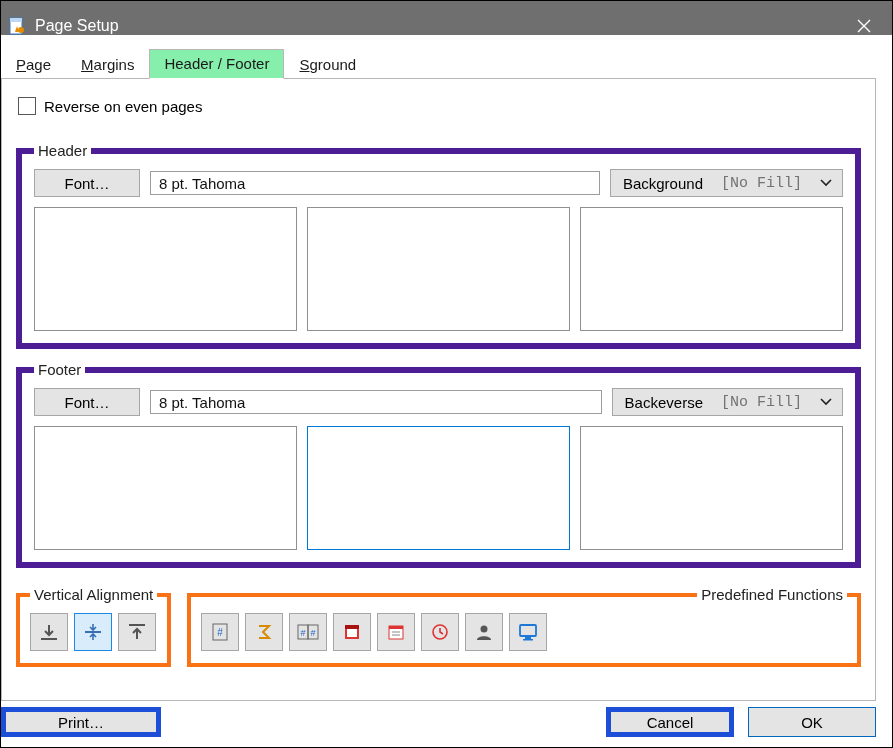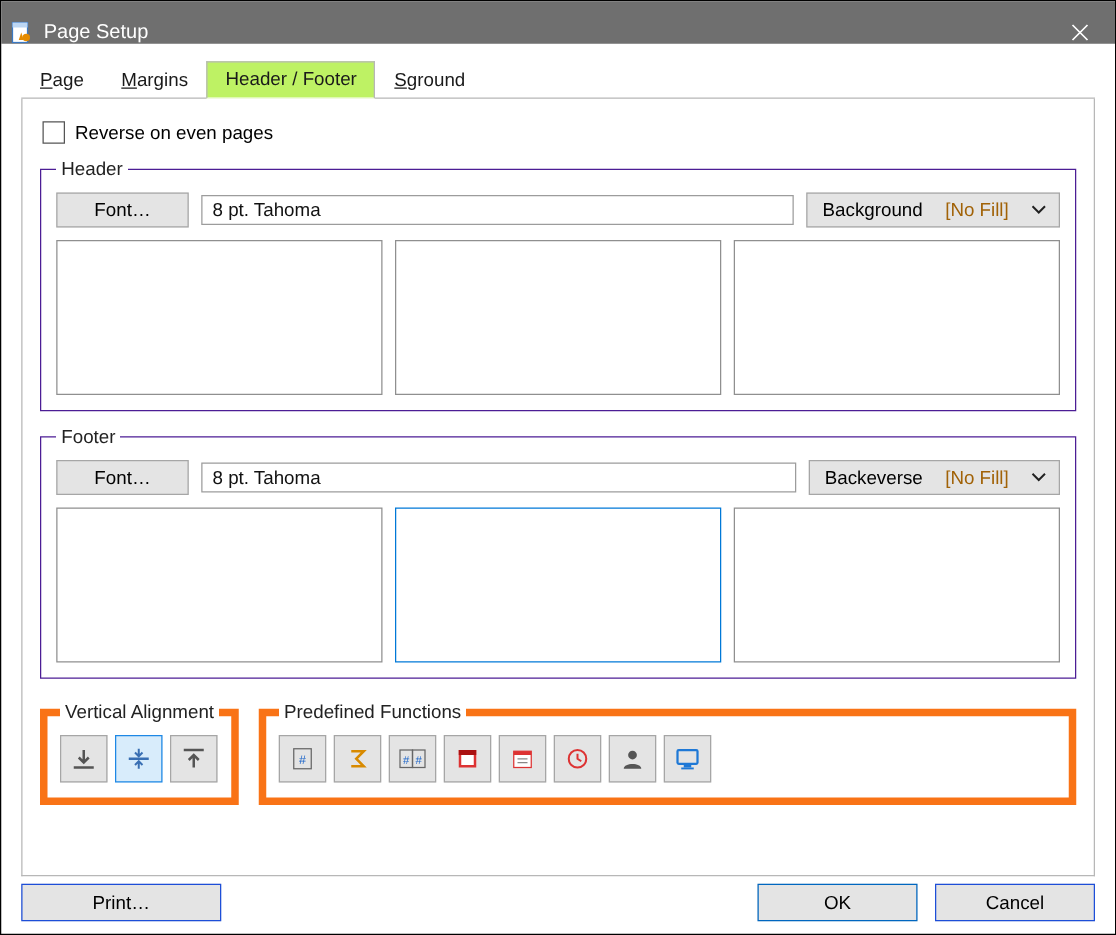--- a/index.html
+++ b/index.html
@@ -33,21 +33,21 @@
   }
   .titlebar .title { font-size: 16px; }
   .titlebar .spacer { flex: 1; }
   .titlebar .close-btn {
     width: 44px; height: 34px;
     display: flex; align-items: center; justify-content: center;
     color: #fff;
   }
   .client {
     flex: 1;
-    padding: 14px 16px 10px 16px;
+    padding: 14px 16px 10px 0;
     display: flex;
     flex-direction: column;
     position: relative;
   }
   .tabs-row {
     display: flex;
     align-items: flex-end;
     border-bottom: 1px solid #b7b7b7;
     position: relative;
     height: 30px;
@@ -57,38 +57,38 @@
     border: 1px solid transparent;
     border-bottom: none;
     color: #1a1a1a;
     font-size: 15px;
     position: relative;
     top: 1px;
     cursor: default;
   }
   .tab.active {
     border-color: #b7b7b7;
-    background: #bef264;
+    background: #86efac;
     border-bottom: 1px solid #fff;
   }
   .tab .underline { text-decoration: underline; }
   .tab-panel {
     border: 1px solid #b7b7b7;
     border-top: none;
     padding: 14px 14px 14px 14px;
     flex: 1;
     display: flex;
     flex-direction: column;
   }
-  .chk-row { display: flex; align-items: center; gap: 8px; margin: 4px 0 12px 2px; }
+  .chk-row { display: flex; align-items: center; gap: 8px; margin: 4px 0 27px 2px; }
   .chkbox {
     width: 18px; height: 18px; border: 1px solid #555; background: #fff;
   }
   fieldset.group {
-    border: 1px solid #4c1d95;
+    border: 6px solid #4c1d95;
     margin: 0 0 12px 0;
     padding: 10px 12px 12px 12px;
   }
   fieldset.group > legend {
     padding: 0 4px;
     font-size: 15px;
     color: #222;
   }
   .font-row {
     display: flex;
@@ -125,22 +125,23 @@
     height: 28px;
     background: #e4e4e4;
     border: 1px solid #a6a6a6;
   }
   .bg-label {
     padding: 0 10px 0 12px;
     height: 100%;
     display: flex; align-items: center;
   }
   .bg-value {
-    color: #a16207;
+    color: #737373;
     padding: 0 8px;
+    font-family: Liberation Mono, monospace;
   }
   .bg-caret {
     padding: 0 10px;
     display: flex; align-items: center; justify-content: center;
   }
   .three-cols {
     display: flex;
     gap: 10px;
   }
   .three-cols .colbox {
@@ -151,23 +152,24 @@
   }
   .three-cols .colbox.selected {
     border: 1px solid #0078d7;
   }
   .bottom-groups {
     display: flex;
     gap: 16px;
     margin-top: 6px;
   }
   fieldset.small {
-    border: 6px solid #f97316;
+    border: 4px solid #f97316;
     padding: 10px 10px 12px 10px;
     margin: 0;
+    text-align: right;
   }
   fieldset.small > legend { padding: 0 4px; font-size: 15px; color: #222; }
   .btn-row { display: flex; gap: 6px; }
   .icon-btn {
     width: 38px; height: 38px;
     background: #e4e4e4;
     border: 1px solid #a6a6a6;
     display: flex; align-items: center; justify-content: center;
   }
   .icon-btn.pressed {
@@ -178,21 +180,21 @@
     display: flex;
     align-items: center;
     padding: 6px 0 0 0;
     gap: 14px;
   }
   .dialog-buttons .spacer { flex: 1; }
   .dlg-btn {
     min-width: 128px;
     height: 30px;
     background: #e4e4e4;
-    border: 1px solid #1d4ed8;
+    border: 5px solid #1d4ed8;
     display: flex; align-items: center; justify-content: center;
     font-size: 15px;
   }
   .dlg-btn.primary {
     border: 1px solid #0067c0;
   }
   svg { display: block; }
 </style>
 </head>
 <body>
@@ -387,18 +389,18 @@
               </svg>
             </span>
           </div>
         </fieldset>
       </div>
     </div>
 
     <div class="dialog-buttons">
       <span class="dlg-btn" style="min-width:160px">Print…</span>
       <span class="spacer"></span>
+      <span class="dlg-btn">Cancel</span>
       <span class="dlg-btn primary">OK</span>
-      <span class="dlg-btn">Cancel</span>
     </div>
 
   </div>
 </div>
 
 </body></html>

